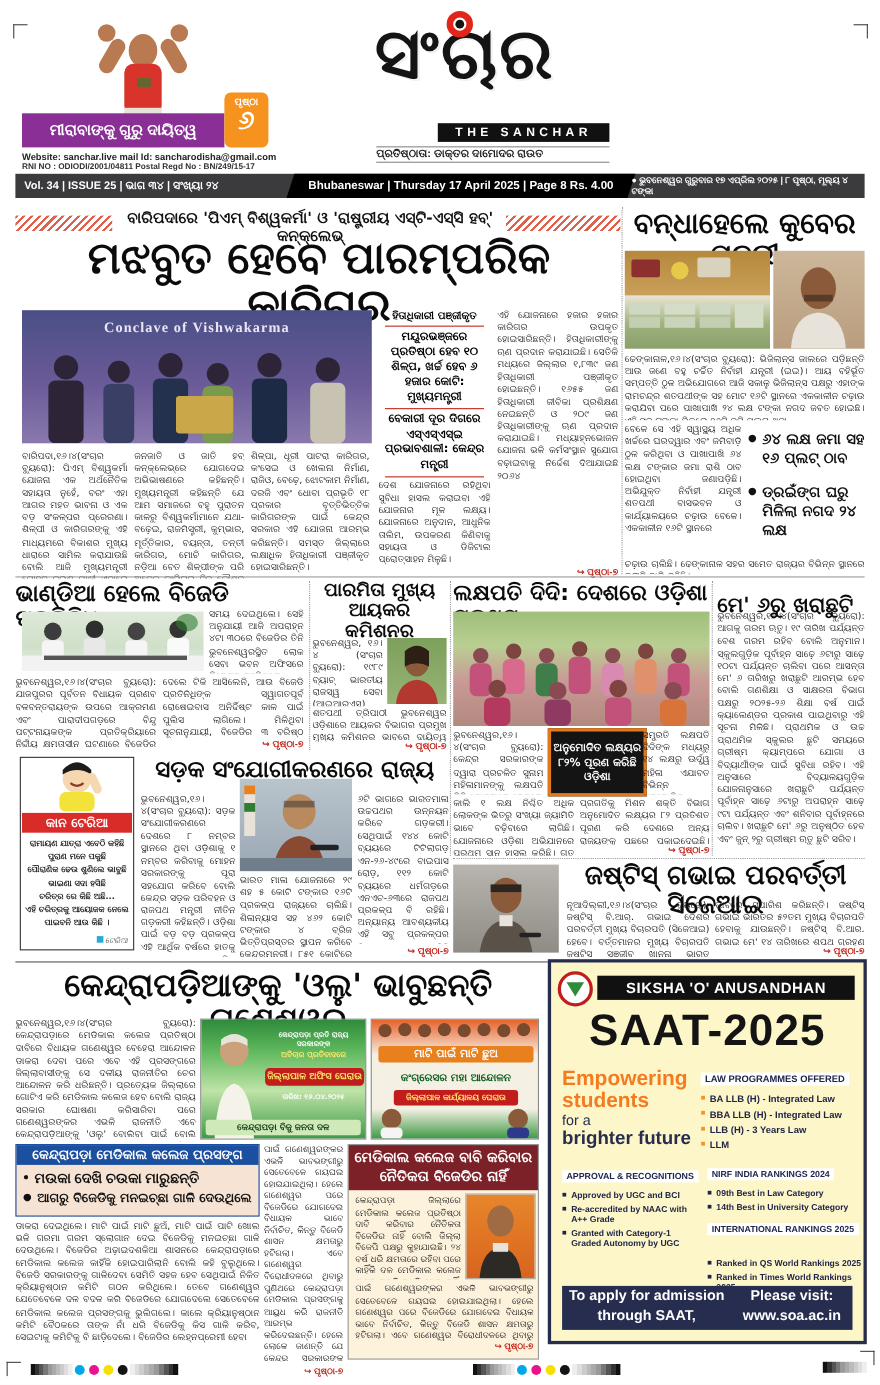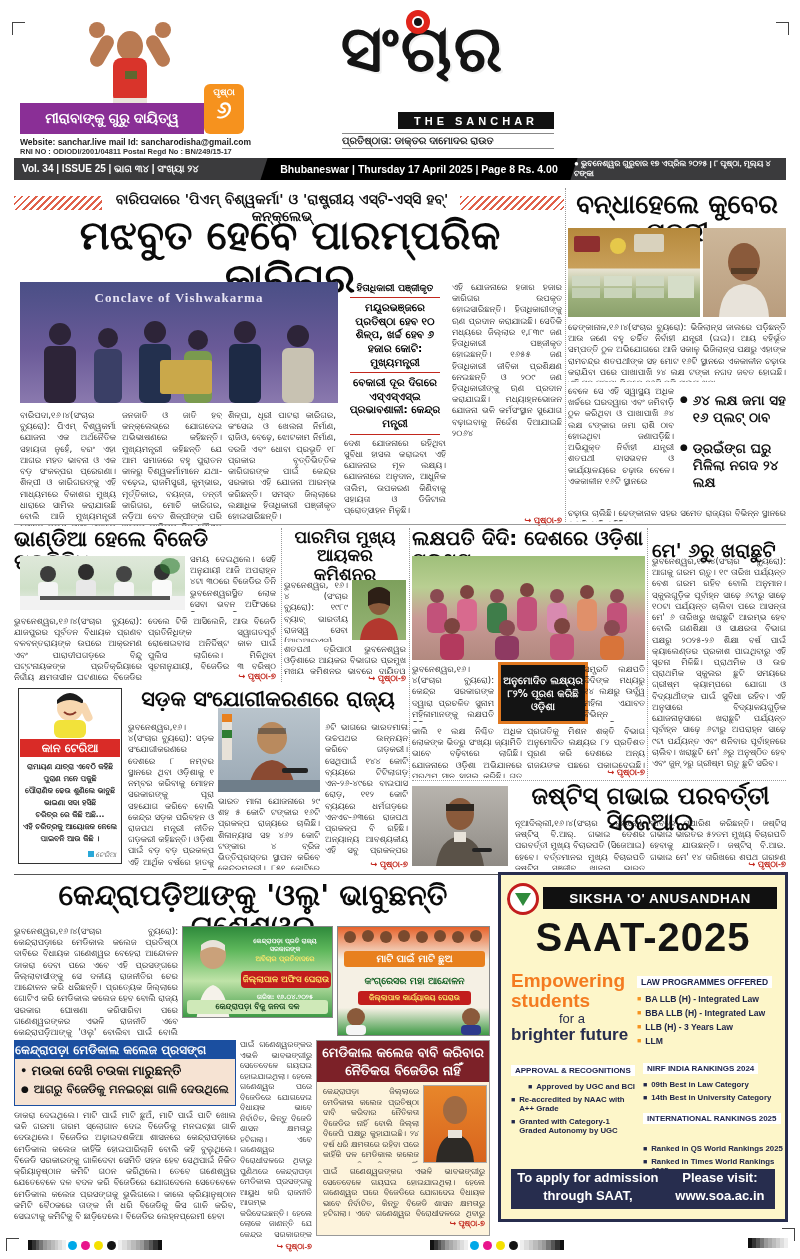--- a/index.html
+++ b/index.html
@@ -300,21 +300,21 @@
   <div class="abs" style="left:650px;top:818px;width:136px;height:52px;">
     <span class="body" style="display:block;height:42px;">ଭାବରେ ସୁପାରିଶ କରିଛନ୍ତି। ଜଷ୍ଟିସ୍ ଗଭାଇ ଭାରତର ୫୨ତମ ମୁଖ୍ୟ ବିଚାରପତି ହେବାକୁ ଯାଉଛନ୍ତି। ଜଷ୍ଟିସ୍ ବି.ଆର. ଗଭାଇ ମେ' ୧୪ ତାରିଖରେ ଶପଥ ଗ୍ରହଣ କରିବେ। ରାଷ୍ଟ୍ରପତି ଦ୍ରୌପଦୀ ମୁର୍ମୁ ତାଙ୍କୁ ଶପଥ ପାଠ କରାଇବେ। ଜଷ୍ଟିସ୍ ବି.ଆର.ଗଭାଇ ରହିବେ</span>
     <span class="jump" style="position:absolute;right:0;bottom:0;font-size:8.5px;">ପୃଷ୍ଠା-୭</span>
   </div>
 
   <div class="hline abs" style="left:14px;top:874px;width:772px;border-color:#555;"></div>
 
   <div class="hl abs" style="left:16px;top:880px;width:474px;font-size:29px;text-align:center;">କେନ୍ଦ୍ରାପଡ଼ିଆଙ୍କୁ 'ଓଲୁ' ଭାବୁଛନ୍ତି ଗଣେଶ୍ୱର</div>
   <div class="body abs" style="left:14px;top:926px;width:164px;height:112px;">ଭୁବନେଶ୍ୱର,୧୬।୪(ସଂଚାର ବ୍ୟୁରୋ): କେନ୍ଦ୍ରାପଡ଼ାରେ ମେଡିକାଲ କଲେଜ ପ୍ରତିଷ୍ଠା ଦାବିରେ ବିଧାୟକ ଗଣେଶ୍ୱର ବେହେରା ଆନ୍ଦୋଳନ ଡାକରା ଦେବା ପରେ ଏବେ ଏହି ପ୍ରସଙ୍ଗରେ ଜିଲ୍ଲାବାସୀଙ୍କୁ ସେ ଦଳୀୟ ରାଜନୀତିର ଚେର ଆନ୍ଦୋଳନ କରି ଧରିଛନ୍ତି। ପ୍ରତ୍ୟେକ ଜିଲ୍ଲାରେ ଗୋଟିଏ କରି ମେଡିକାଲ କଲେଜ ହେବ ବୋଲି ରାଜ୍ୟ ସରକାର ଘୋଷଣା କରିସାରିବା ପରେ ଗଣେଶ୍ୱରଙ୍କର ଏଭଳି ରାଜନୀତି ଏବେ କେନ୍ଦ୍ରାପଡ଼ିଆଙ୍କୁ 'ଓଲୁ' ବୋଲିବା ପାଇଁ ବୋଲି କୁହାଯାଉଛି। ଗଣେଶ୍ୱର କଂଗ୍ରେସରେ ନିର୍ବାଚିତ କେନ୍ଦ୍ରାପଡ଼ାରେ ମେଡିକାଲ କଲେଜ ପ୍ରତିଷ୍ଠାକୁ ନେଇ ରାଜନୀତି କରୁଛନ୍ତି। ଦୁଇ ଥର ଏହି କଂଗ୍ରେସ ବିଧାୟକ ହେଲେ ମଧ୍ୟ ଆନ୍ଦୋଳନ</div>
 
-  <div class="ph" style="left:182px;top:926px;width:151px;height:92px;background:linear-gradient(180deg,#2f8a3c 0%,#5cb65a 25%,#bfe3a8 60%,#3f9a46 100%);border:1px solid #888;box-sizing:border-box;">
+  <div class="ph" style="left:182px;top:926px;width:151px;height:110px;background:linear-gradient(180deg,#2f8a3c 0%,#5cb65a 25%,#bfe3a8 60%,#3f9a46 100%);border:1px solid #888;box-sizing:border-box;">
     <svg width="56" height="108" viewBox="0 0 56 108" style="position:absolute;left:2px;top:2px;">
       <ellipse cx="28" cy="26" rx="13" ry="14" fill="#caa17a"></ellipse>
       <path d="M10 108 Q12 60 28 56 Q44 60 46 108 Z" fill="#f5f2ea"></path>
       <path d="M16 16 Q28 6 40 16 L40 22 Q28 14 16 22 Z" fill="#e8e3da"></path>
     </svg>
     <div class="abs" style="left:58px;top:10px;width:88px;text-align:center;color:#fff;font-size:6.5px;font-weight:700;line-height:1.3;font-family:'DejaVu Sans',sans-serif;">କେନ୍ଦ୍ରାପଡ଼ା ପ୍ରତି ରାଜ୍ୟ ସରକାରଙ୍କ</div>
     <div class="abs" style="left:58px;top:28px;width:88px;text-align:center;color:#ffe96a;font-size:7px;font-weight:800;font-family:'DejaVu Sans',sans-serif;">ଅବିଚାର ପ୍ରତିବାଦରେ</div>
     <div class="abs" style="left:58px;top:44px;width:88px;background:#c21d1d;border-radius:4px;color:#ffe96a;font-size:8.5px;font-weight:800;text-align:center;padding:3px 1px;font-family:'DejaVu Sans',sans-serif;">ଜିଲ୍ଲାପାଳ ଅଫିସ ଘେରାଉ</div>
     <div class="abs" style="left:58px;top:66px;width:88px;text-align:center;color:#fff;font-size:6.5px;font-weight:700;font-family:'DejaVu Sans',sans-serif;">ତାରିଖ: ୧୬.୦୪.୨୦୨୫</div>
     <div class="abs" style="left:4px;bottom:3px;width:141px;text-align:center;color:#0d3a14;background:#cfe9b8;border-radius:3px;font-size:8px;font-weight:800;padding:2px 0;font-family:'DejaVu Sans',sans-serif;">କେନ୍ଦ୍ରାପଡ଼ା ବିଜୁ ଜନତା ଦଳ</div>
@@ -338,21 +338,21 @@
     <div class="abs" style="left:20px;top:64px;width:113px;background:#c21d1d;color:#ffe96a;font-size:7.5px;font-weight:800;text-align:center;padding:2px 0;border-radius:3px;font-family:'DejaVu Sans',sans-serif;">ଜିଲ୍ଲାପାଳ କାର୍ଯ୍ୟାଳୟ ଘେରାଉ</div>
     <svg width="151" height="30" viewBox="0 0 151 30" style="position:absolute;left:0;bottom:0;">
       <circle cx="18" cy="12" r="9" fill="#8a5a3b"></circle>
         <rect x="8" y="20" width="20" height="10" rx="4" fill="#f5f5f5"></rect>
       <circle cx="133" cy="12" r="9" fill="#8a5a3b"></circle>
         <rect x="123" y="20" width="20" height="10" rx="4" fill="#2d3a8c"></rect>
     </svg>
   </div>
 
   <div class="abs" style="left:14px;top:1040px;width:222px;height:66px;border:1px solid #1b4fa0;background:#f6e3d3;box-sizing:border-box;">
-    <div style="background:#1b4fa0;color:#fff;font-size:12px;font-weight:800;padding:2px 0;font-family:'DejaVu Sans',sans-serif;">କେନ୍ଦ୍ରାପଡ଼ା ମେଡିକାଲ କଲେଜ ପ୍ରସଙ୍ଗ</div>
+    <div style="background:#1b4fa0;color:#fff;font-size:12px;font-weight:800;text-align:center;padding:2px 0;font-family:'DejaVu Sans',sans-serif;">କେନ୍ଦ୍ରାପଡ଼ା ମେଡିକାଲ କଲେଜ ପ୍ରସଙ୍ଗ</div>
     <div class="bullet" style="font-size:13px;margin:4px 6px 0;font-family:Liberation Serif, serif;">
         <span>ମଉକା ଦେଖି ଚଉକା ମାରୁଛନ୍ତି</span>
       </div>
     <div class="bullet" style="font-size:11.5px;margin:3px 6px 0;font-family:'DejaVu Sans',sans-serif;">
         <span>ଆଗରୁ ବିଜେଡିକୁ ମନଇଚ୍ଛା ଗାଳି ଦେଉଥିଲେ</span>
       </div>
   </div>
   <div class="body abs" style="left:14px;top:1110px;width:222px;height:140px;">ଡାକରା ଦେଇଥିଲେ। ମାଟି ପାଇଁ ମାଟି ଛୁଅଁ, ମାଟି ପାଇଁ ପାଟି ଖୋଲ ଭଳି ଗରମା ଗରମ ସ୍ଲୋଗାନ ଦେଇ ବିଜେଡିକୁ ମନଇଚ୍ଛା ଗାଳି ଦେଉଥିଲେ। ବିଜେଡିର ଅଢ଼ାଇଦଶକିଆ ଶାସନରେ କେନ୍ଦ୍ରାପଡ଼ାରେ ମେଡିକାଲ କଲେଜ କାହିଁକି ହୋଇପାରିଲାନି ବୋଲି କହି ବୁଲୁଥିଲେ। ବିଜେଡି ସରକାରଙ୍କୁ ଗାଳିଦେବା ସେମିତି ସହଜ ହେବ ସେଥିପାଇଁ ନିକିତ କ୍ରିୟାନୁଷ୍ଠାନ କମିଟି ଗଠନ କରିଥିଲେ। ତେବେ ଗଣେଶ୍ୱର ଯେତେବେଳେ ଦଳ ବଦଳ କରି ବିଜେଡିରେ ଯୋଗଦେଲେ ସେତେବେଳେ ମେଡିକାଲ କଲେଜ ପ୍ରସଙ୍ଗକୁ ଭୁଲିଗଲେ। କାଲେ କ୍ରିୟାନୁଷ୍ଠାନ କମିଟି ବୈଠକରେ ତାଙ୍କ ନାଁ ଧରି ବିଜେଡିକୁ କିସ ଗାଳି କରିବ, ସେଇଟାକୁ କମିଟିକୁ ବି ଛାଡ଼ିଦେଲେ। ବିଜେଡିର ଲେହ୍ନପ୍ରେମୀ ହେବା</div>
   <div class="abs" style="left:240px;top:1040px;width:72px;height:212px;">
     <span class="body" style="display:block;height:198px;font-size:8px;">ପାଇଁ ଗଣେଶ୍ୱରଙ୍କର ଏଭଳି ଭାବଭଙ୍ଗୀରୁ ସେତେବେଳେ ଗୟଘଇ ହୋଇଯାଇଥିଲା। ହେଲେ ଗଣେଶ୍ୱର ପରେ ବିଜେଡିରେ ଯୋଗଦେଇ ବିଧାୟକ ଭାବେ ନିର୍ବାଚିତ, କିନ୍ତୁ ବିଜେଡି ଶାସନ କ୍ଷମତାରୁ ହଟିଗଲା। ଏବେ ଗଣେଶ୍ୱର ବିରୋଧୀଦଳରେ ଥିବାରୁ ପୁଣିଥରେ କେନ୍ଦ୍ରାପଡ଼ା ମେଡିକାଲ ପ୍ରସଙ୍ଗକୁ ଆୟୁଧ କରି ରାଜନୀତି ଆରମ୍ଭ କରିଦେଇଛନ୍ତି। ହେଲେ ଲୋକେ ଜାଣନ୍ତି ଯେ କେନ୍ଦ୍ର ସରକାରଙ୍କ ଘୋଷଣା ସହିତ ରାଜ୍ୟ ସରକାର ମଧ୍ୟ ପ୍ରତ୍ୟେକ ଜିଲ୍ଲାରେ ଗୋଟିଏ କରି ମେଡିକାଲ କଲେଜ ଘୋଷଣା କରିସାରିଛି ।</span>
@@ -381,21 +381,21 @@
   <div class="abs" style="left:498px;top:872px;width:290px;height:350px;background:#fdf6c9;border:3px solid #272d4e;box-sizing:border-box;">
     <div class="abs" style="left:6px;top:8px;width:32px;height:32px;border-radius:50%;background:#fff;border:3px solid #c21d1d;box-sizing:border-box;display:flex;align-items:center;justify-content:center;">
       <div style="width:0;height:0;border-left:8px solid transparent;border-right:8px solid transparent;border-top:13px solid #2f8a3c;"></div>
     </div>
     <div class="abs" style="left:42px;top:12px;width:234px;height:22px;background:#111;color:#fff;font-weight:800;font-size:13.5px;display:flex;align-items:center;justify-content:center;letter-spacing:.5px;">SIKSHA 'O' ANUSANDHAN</div>
     <div class="abs" style="left:0;top:40px;width:284px;text-align:center;font-size:40px;font-weight:900;color:#141414;letter-spacing:1px;font-family:'Liberation Sans',sans-serif;">SAAT-2025</div>
 
     <div class="abs" style="left:10px;top:96px;width:122px;">
       <div style="color:#f47b20;font-size:19px;font-weight:800;line-height:1.05;">Empowering</div>
       <div style="color:#f47b20;font-size:19px;font-weight:800;line-height:1.05;">students</div>
-      <div style="color:#272d4e;font-size:13px;font-weight:500;line-height:1.2;text-align:center;">for a</div>
+      <div style="color:#272d4e;font-size:13px;font-weight:500;line-height:1.2;">for a</div>
       <div style="color:#272d4e;font-size:17px;font-weight:900;line-height:1.1;">brighter future</div>
     </div>
 
     <div class="abs" style="left:136px;top:96px;width:146px;">
       <span class="whitebar" style="font-size:8.5px;">LAW PROGRAMMES OFFERED</span>
       <div class="sqitem" style="font-size:8.6px;margin-top:5px;">
           <span>BA LLB (H) - Integrated Law</span>
         </div>
       <div class="sqitem" style="font-size:8.6px;margin-top:4px;">
           <span>BBA LLB (H) - Integrated Law</span>
@@ -403,21 +403,21 @@
       <div class="sqitem" style="font-size:8.6px;margin-top:4px;">
           <span>LLB (H) - 3 Years Law</span>
         </div>
       <div class="sqitem" style="font-size:8.6px;margin-top:4px;">
           <span>LLM</span>
         </div>
     </div>
 
     <div class="abs" style="left:10px;top:184px;width:124px;">
       <span class="whitebar" style="font-size:8px;">APPROVAL &amp; RECOGNITIONS</span>
-      <div class="sqitem dark" style="font-size:7.8px;margin-top:5px;justify-content:flex-end;">
+      <div class="sqitem dark" style="font-size:7.8px;margin-top:5px;">
           <span>Approved by UGC and BCI</span>
         </div>
       <div class="sqitem dark" style="font-size:7.8px;margin-top:4px;">
           <span>Re-accredited by NAAC with A++ Grade</span>
         </div>
       <div class="sqitem dark" style="font-size:7.8px;margin-top:4px;">
           <span>Granted with Category-1 Graded Autonomy by UGC</span>
         </div>
     </div>
 

